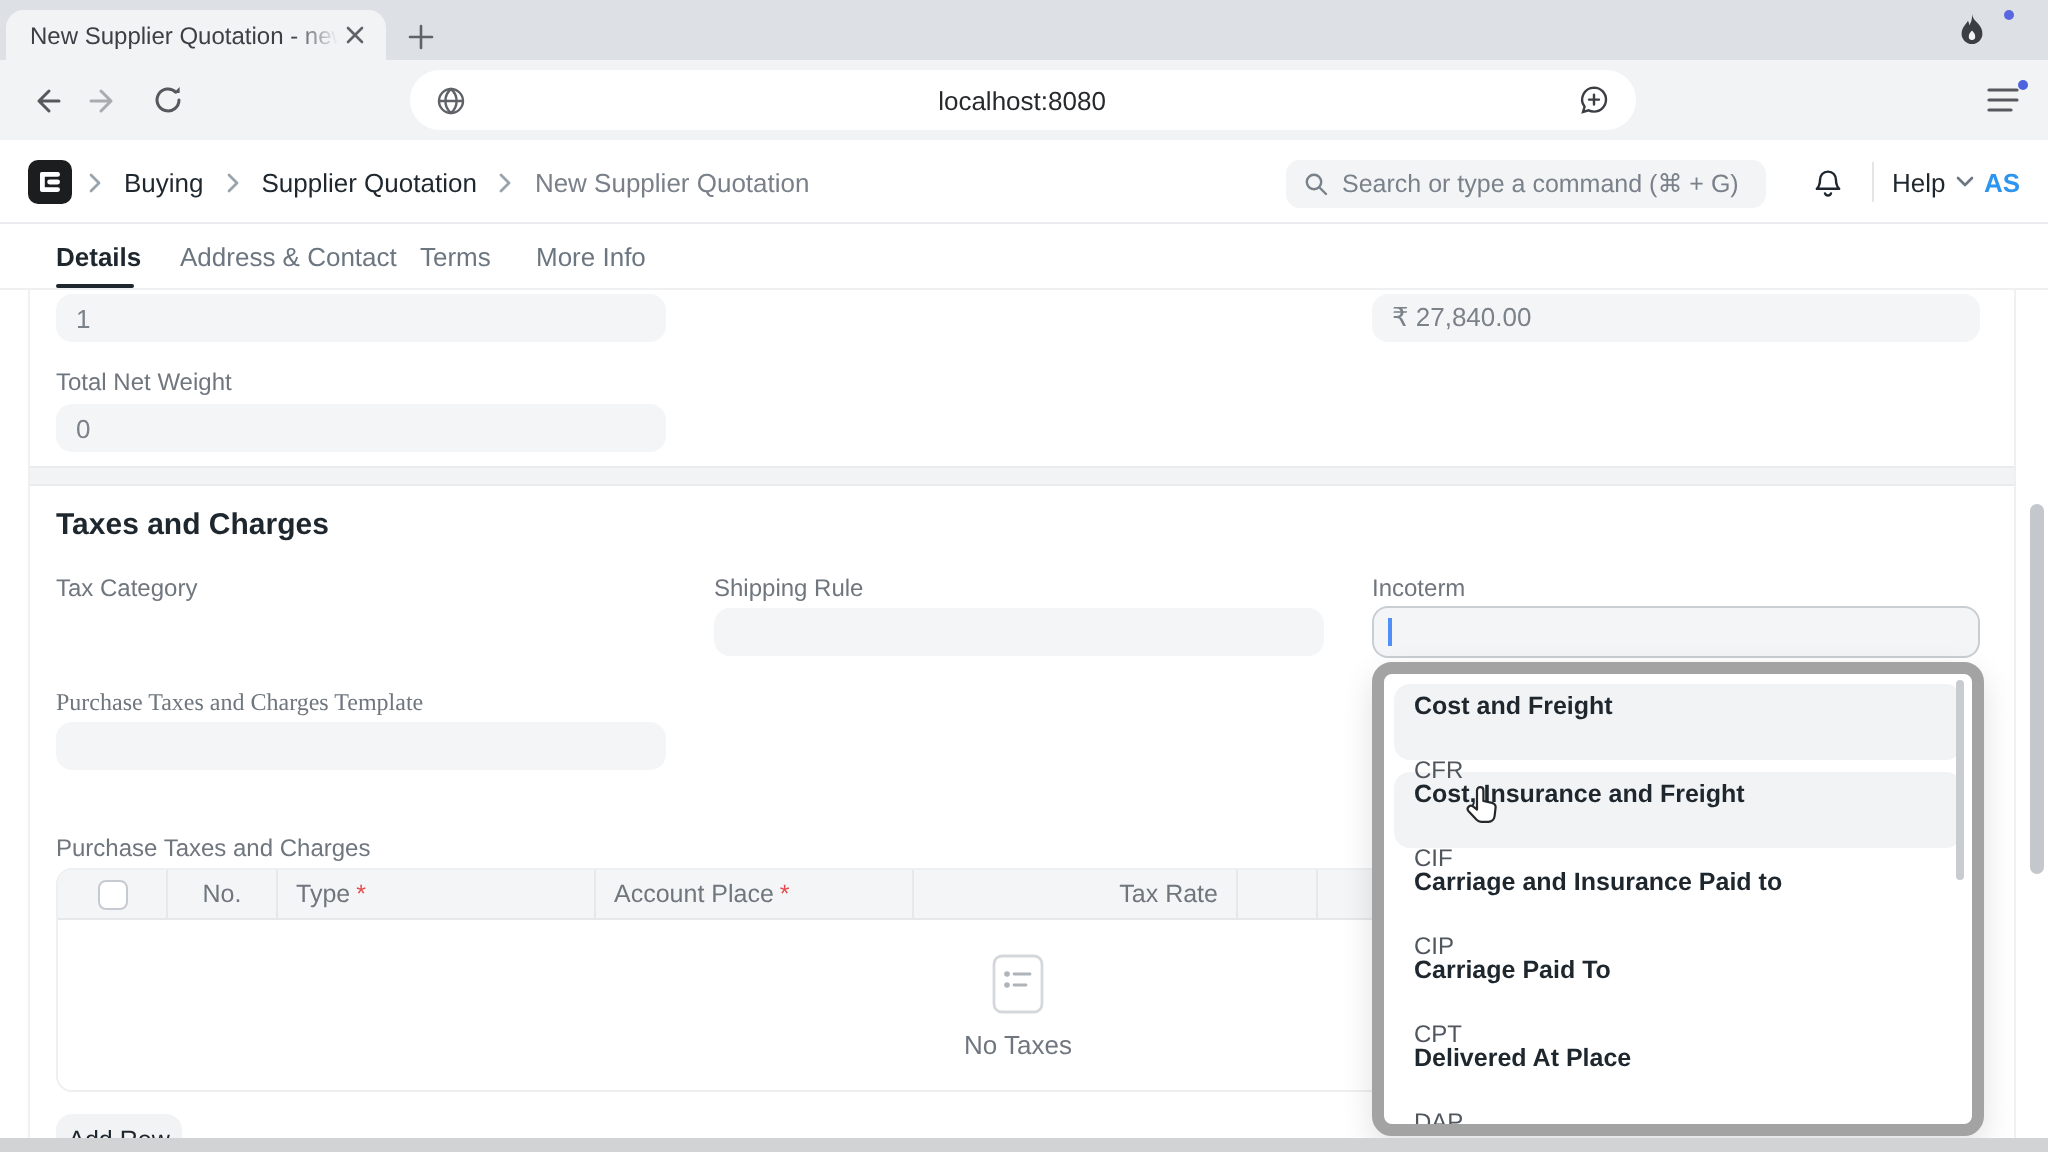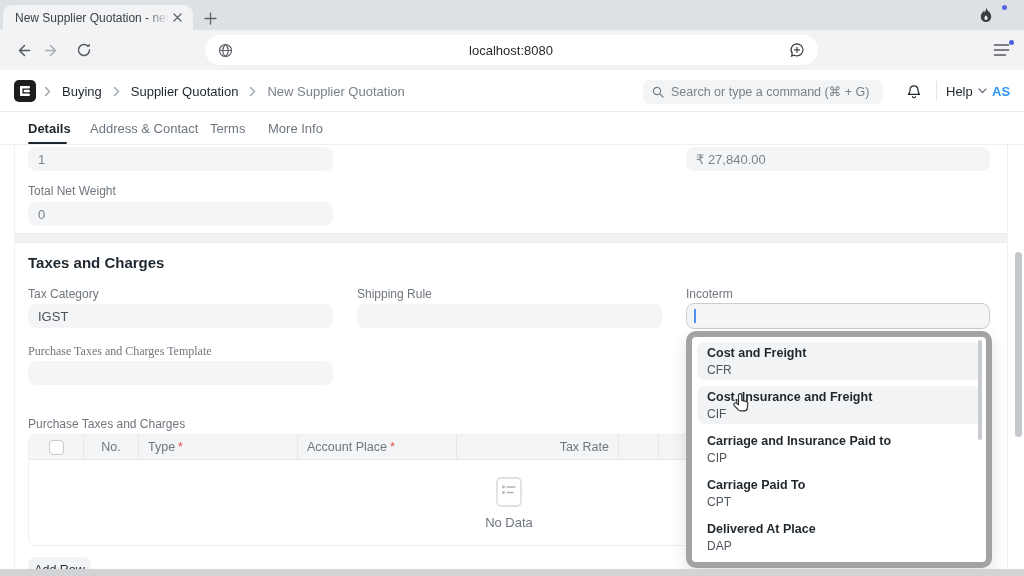--- a/index.html
+++ b/index.html
@@ -78,21 +78,21 @@
   .addrow{left:28px;top:557px;width:63px;height:26px;background:#f2f3f5;border-radius:8px;
     display:flex;align-items:center;justify-content:center;font-size:12.5px;font-weight:500;color:#1f272e;}
 
   
   .dropdown{left:686px;top:331px;width:306px;height:237px;background:#fff;border:6px solid #a3a3a3;
     border-radius:10px;box-shadow:0 6px 16px rgba(0,0,0,.12);box-sizing:border-box;
     padding:5px;overflow:hidden;z-index:50;}
   .opt{border-radius:8px;padding:4px 10px;margin-bottom:6px;height:38px;box-sizing:border-box;}
   .opt.sel{background:#f2f3f5;}
   .opt-title{font-size:12.5px;font-weight:700;color:#1f272e;}
-  .opt-code{font-size:12px;color:#4f565e;margin-top:3px;}
+  .opt-code{font-size:12px;color:#4f565e;margin-top:18px;}
   .dd-scroll{position:absolute;right:4px;top:3px;width:4px;height:100px;background:#c8cbcf;border-radius:2px;}
 
   .page-scroll{left:1015px;top:252px;width:7px;height:185px;background:#c4c7cb;border-radius:4px;z-index:40;}
   .bottom-strip{left:0;top:569px;width:1024px;height:7px;background:#d2d3d5;z-index:60;}
   .cursor{left:733px;top:393px;z-index:70;}
 </style>
 </head>
 <body>
 
 <div class="screen">
@@ -225,21 +225,20 @@
 
   <div class="abs field" style="left:28px;top:147px;width:305px;">1</div>
   <div class="abs field" style="left:686px;top:147px;width:304px;">₹ 27,840.00</div>
   <div class="abs lbl" style="left:28px;top:184px;">Total Net Weight</div>
   <div class="abs field" style="left:28px;top:202px;width:305px;">0</div>
 
   <div class="abs sec-title" style="left:28px;top:254px;">Taxes and Charges</div>
   <div class="abs lbl" style="left:28px;top:287px;">Tax Category</div>
   <div class="abs lbl" style="left:357px;top:287px;">Shipping Rule</div>
   <div class="abs lbl" style="left:686px;top:287px;">Incoterm</div>
-  <div class="abs field dark" style="left:28px;top:304px;width:305px;">IGST</div>
   <div class="abs field" style="left:357px;top:304px;width:305px;"></div>
   <div class="abs inco-input">
     <div class="caret"></div>
   </div>
   <div class="abs lbl" style="left:28px;top:344px;font-family:Liberation Serif, serif;">Purchase Taxes and Charges Template</div>
   <div class="abs field" style="left:28px;top:361px;width:305px;"></div>
 
   <div class="abs lbl" style="left:28px;top:417px;">Purchase Taxes and Charges</div>
   <div class="abs grid">
     <div class="ghead">
@@ -266,21 +265,21 @@
     <div class="empty">
       <span>
         <svg width="26" height="30" viewBox="0 0 26 30">
             <rect x="1" y="1" width="24" height="28" rx="4" stroke="#d4d8dc" stroke-width="1.4" fill="#fff"></rect>
             <circle cx="7.5" cy="10" r="1.4" fill="#aeb4ba"></circle>
             <path d="M11 10h8" stroke="#aeb4ba" stroke-width="1.4" stroke-linecap="round"></path>
             <circle cx="7.5" cy="15.5" r="1.4" fill="#aeb4ba"></circle>
             <path d="M11 15.5h6" stroke="#aeb4ba" stroke-width="1.4" stroke-linecap="round"></path>
           </svg>
       </span>
-      <span class="empty-text">No Data</span>
+      <span class="empty-text">No Taxes</span>
     </div>
   </div>
   <div class="abs addrow">Add Row</div>
 
   <div class="abs dropdown">
     <div class="opt sel">
       <div class="opt-title">Cost and Freight</div>
       <div class="opt-code">CFR</div>
     </div>
     <div class="opt sel">

